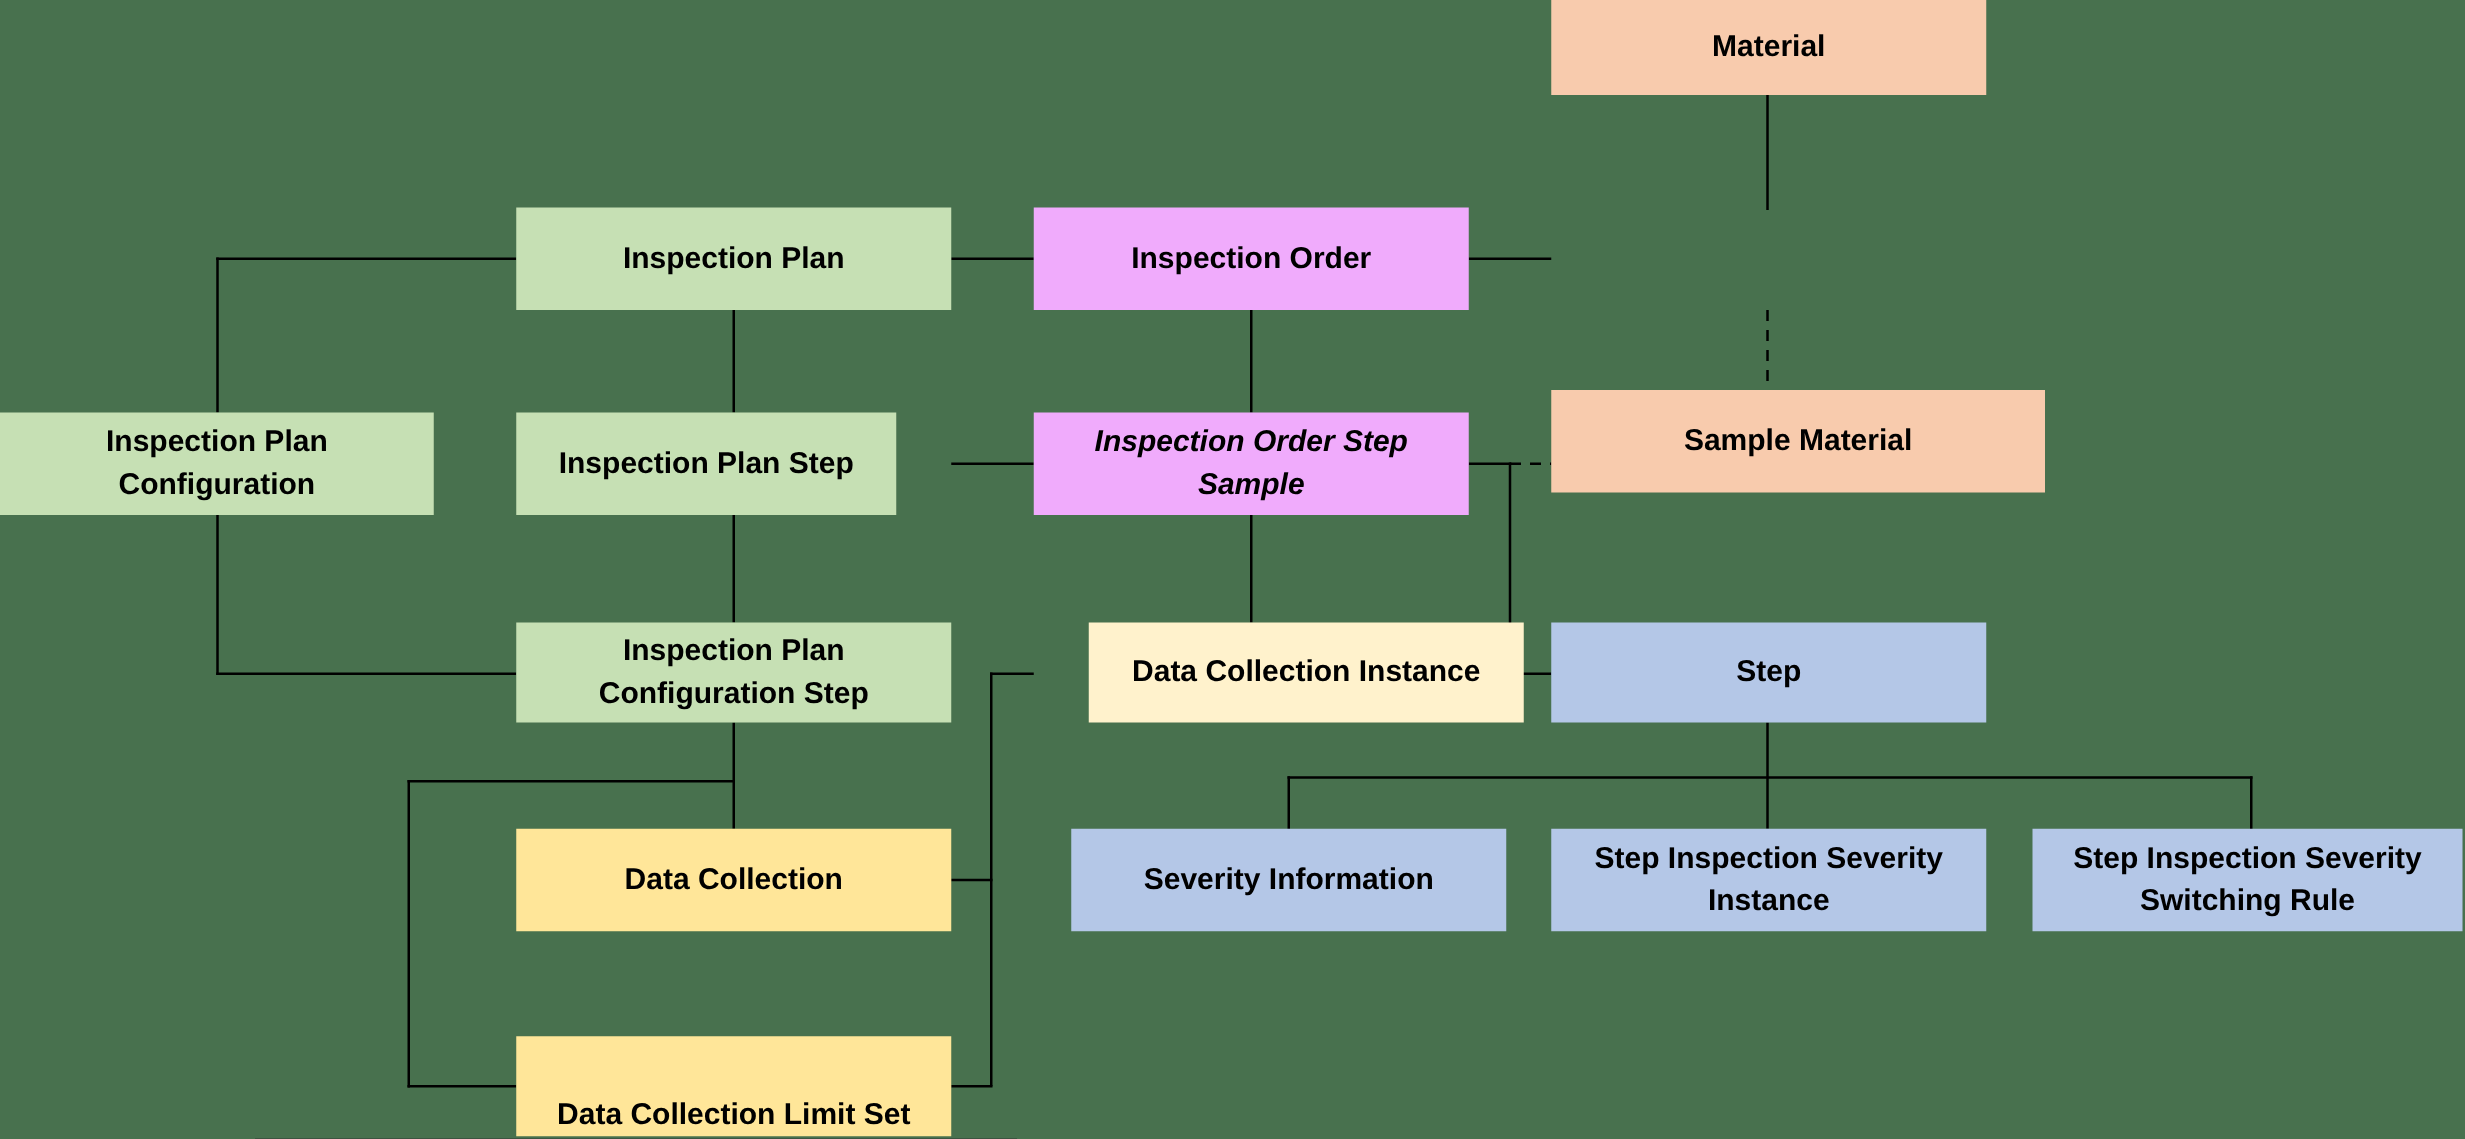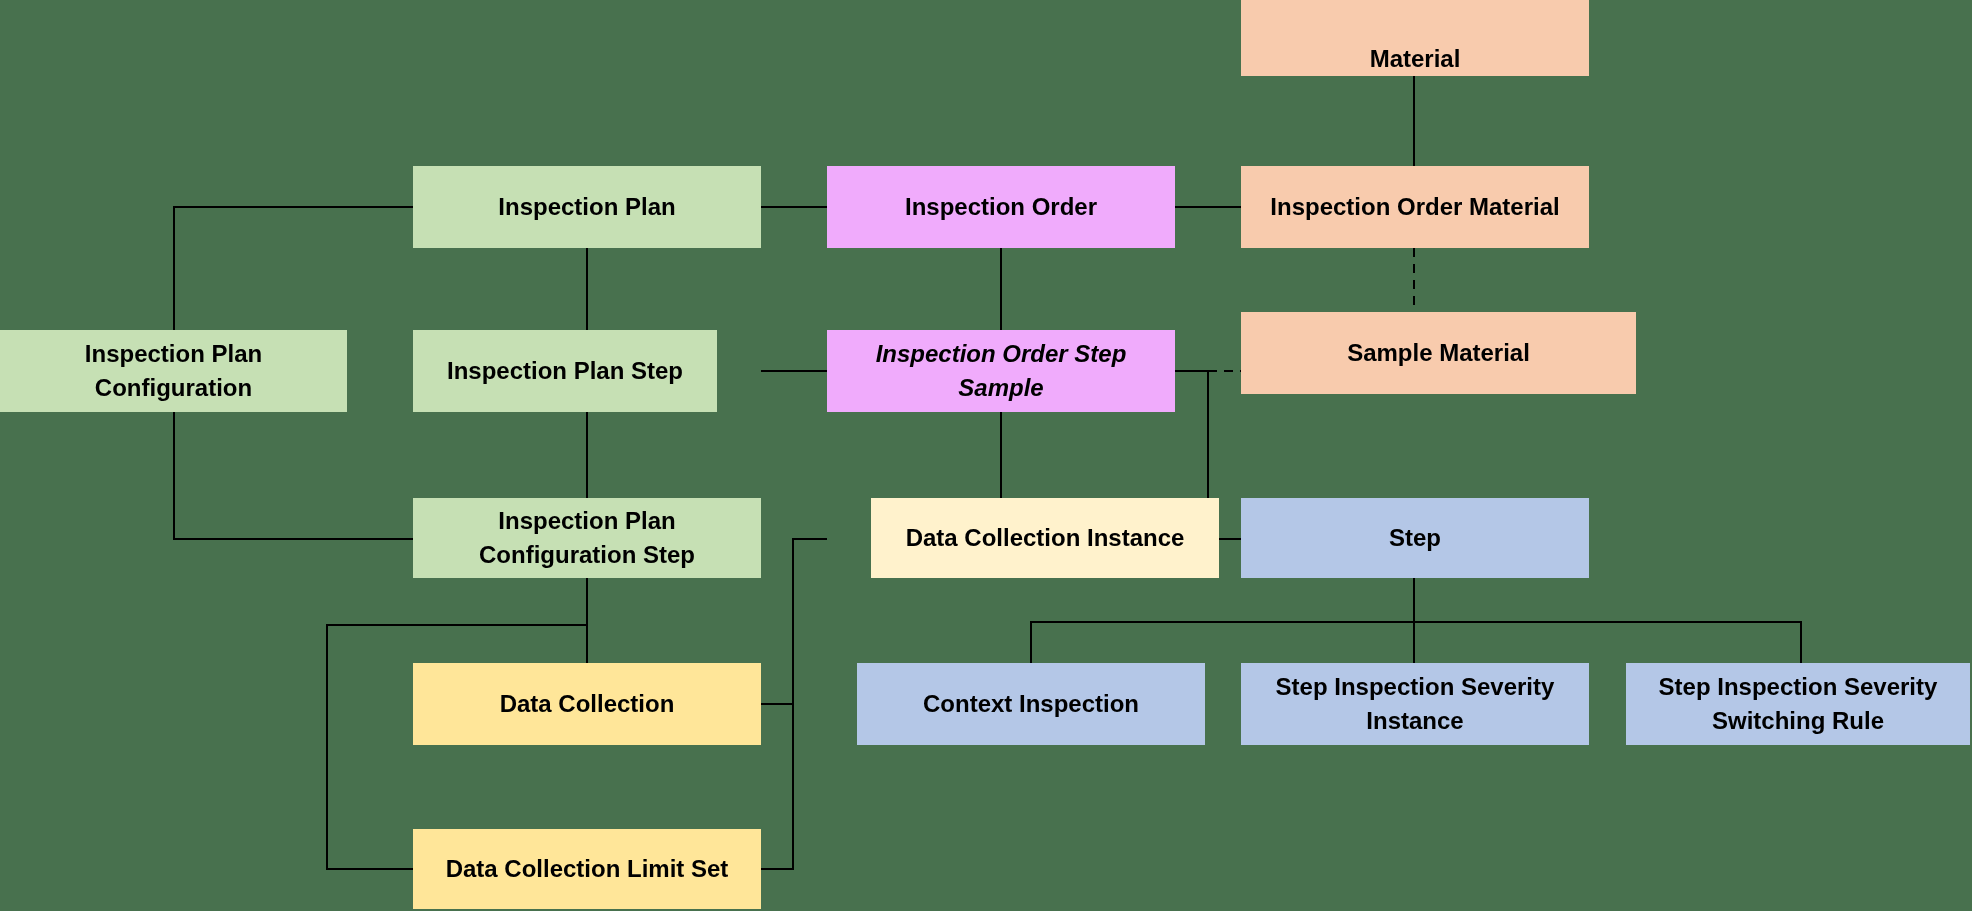--- a/index.html
+++ b/index.html
@@ -69,35 +69,32 @@
   <div class="seg h" style="left:326px;top:868px;width:87px;"></div>
   <div class="seg h" style="left:792px;top:538px;width:35px;"></div>
   <div class="seg v" style="left:792px;top:538px;height:331px;"></div>
   <div class="seg h" style="left:761px;top:703px;width:33px;"></div>
   <div class="seg h" style="left:761px;top:868px;width:33px;"></div>
   <div class="seg v" style="left:1413px;top:578px;height:85px;"></div>
   <div class="seg h" style="left:1030px;top:621px;width:772px;"></div>
   <div class="seg v" style="left:1030px;top:621px;height:43px;"></div>
   <div class="seg v" style="left:1800px;top:621px;height:43px;"></div>
 
-  <div class="node peach" style="left:1241px;top:0;width:348px;height:76px;justify-content:flex-end;">
+  <div class="node peach" style="left:1241px;top:0;width:348px;height:76px;">
     <span>Material</span>
   </div>
 
   <div class="node green" style="left:413px;top:166px;width:348px;height:82px;">
     <span>Inspection Plan</span>
   </div>
 
   <div class="node pale-green" style="left:827px;top:166px;width:348px;height:82px;">
     <span>Inspection Order</span>
   </div>
 
-  <div class="node peach" style="left:1241px;top:166px;width:348px;height:82px;">
-    <span>Inspection Order Material</span>
-  </div>
 
   <div class="node green" style="left:0;top:330px;width:347px;height:82px;">
     <span>Inspection Plan</span>
     <span>Configuration</span>
   </div>
 
   <div class="node green" style="left:413px;top:330px;width:304px;height:82px;">
     <span>Inspection Plan Step</span>
   </div>
 
@@ -121,30 +118,30 @@
 
   <div class="node blue" style="left:1241px;top:498px;width:348px;height:80px;">
     <span>Step</span>
   </div>
 
   <div class="node yellow" style="left:413px;top:663px;width:348px;height:82px;">
     <span>Data Collection</span>
   </div>
 
   <div class="node blue" style="left:857px;top:663px;width:348px;height:82px;">
-    <span>Context Inspection</span>
+    <span>Severity Information</span>
   </div>
 
   <div class="node blue" style="left:1241px;top:663px;width:348px;height:82px;">
     <span>Step Inspection Severity</span>
     <span>Instance</span>
   </div>
 
   <div class="node blue" style="left:1626px;top:663px;width:344px;height:82px;">
     <span>Step Inspection Severity</span>
     <span>Switching Rule</span>
   </div>
 
-  <div class="node yellow" style="left:413px;top:829px;width:348px;height:80px;">
+  <div class="node yellow" style="left:413px;top:829px;width:348px;height:80px;justify-content:flex-end;">
     <span>Data Collection Limit Set</span>
   </div>
 
 </div>
 
 </body></html>

